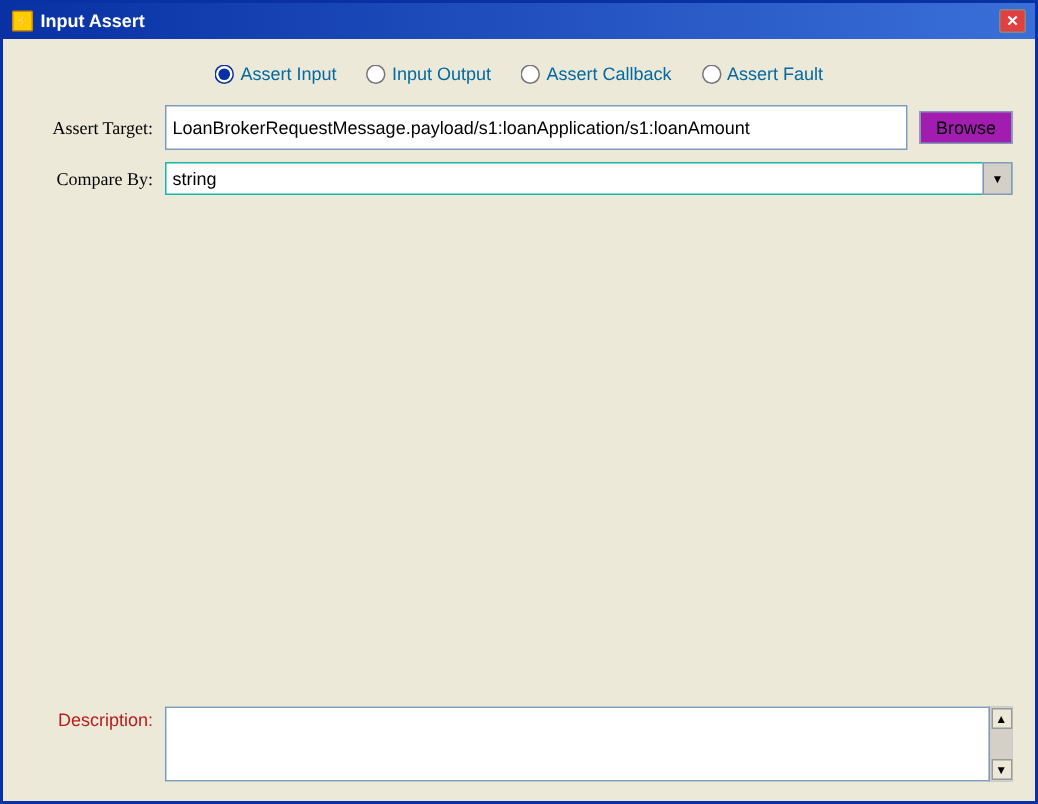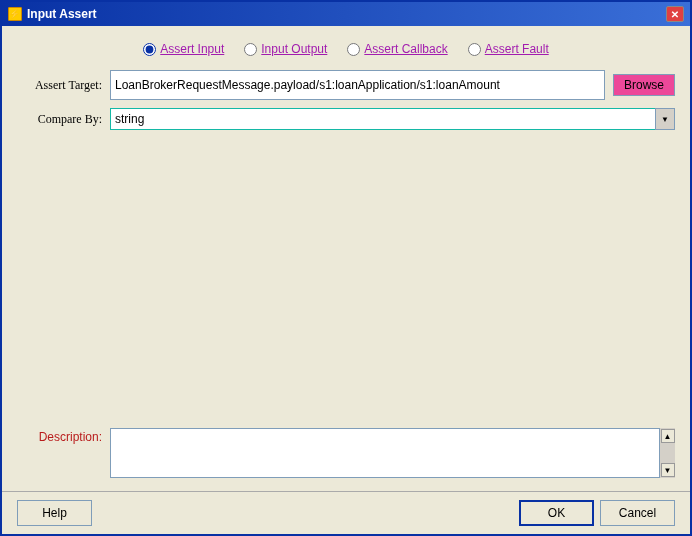--- a/index.html
+++ b/index.html
@@ -96,22 +96,21 @@
       cursor: pointer;
     }
     .radio-input {
       width: 13px;
       height: 13px;
       cursor: pointer;
       accent-color: #0831a4;
     }
     .radio-label {
       font-size: 12px;
-      color: #a21caf;
-      text-decoration: underline;
+      color: #0369a1;
     }
     .form-row {
       display: flex;
       align-items: center;
       gap: 8px;
     }
     .form-label {
       width: 85px;
       text-align: right;
       font-size: 12px;
@@ -124,21 +123,21 @@
       height: 30px;
       border: 1px solid #7f9db9;
       background: white;
       padding: 2px 4px;
       font-size: 12px;
       font-family: inherit;
     }
     .browse-btn {
       height: 22px;
       padding: 0 10px;
-      background: #ec4899;
+      background: #a21caf;
       border: 1px solid #7f9db9;
       font-size: 12px;
       cursor: pointer;
       flex-shrink: 0;
     }
     .compare-select-wrapper {
       flex: 1;
       position: relative;
     }
     .compare-select {
@@ -321,20 +320,13 @@
             <span>▲</span>
           </div>
           <div class="scroll-btn">
             <span>▼</span>
           </div>
         </div>
       </div>
     </div>
   </div>
 
-  <div class="footer">
-    <button class="footer-btn">Help</button>
-    <div class="footer-right">
-      <button class="footer-btn footer-btn-primary">OK</button>
-      <button class="footer-btn">Cancel</button>
-    </div>
-  </div>
 </div>
 
 </body></html>

